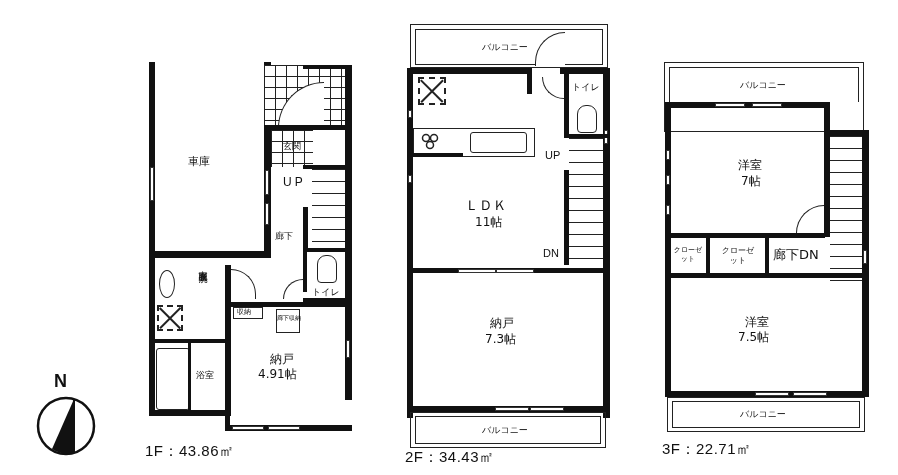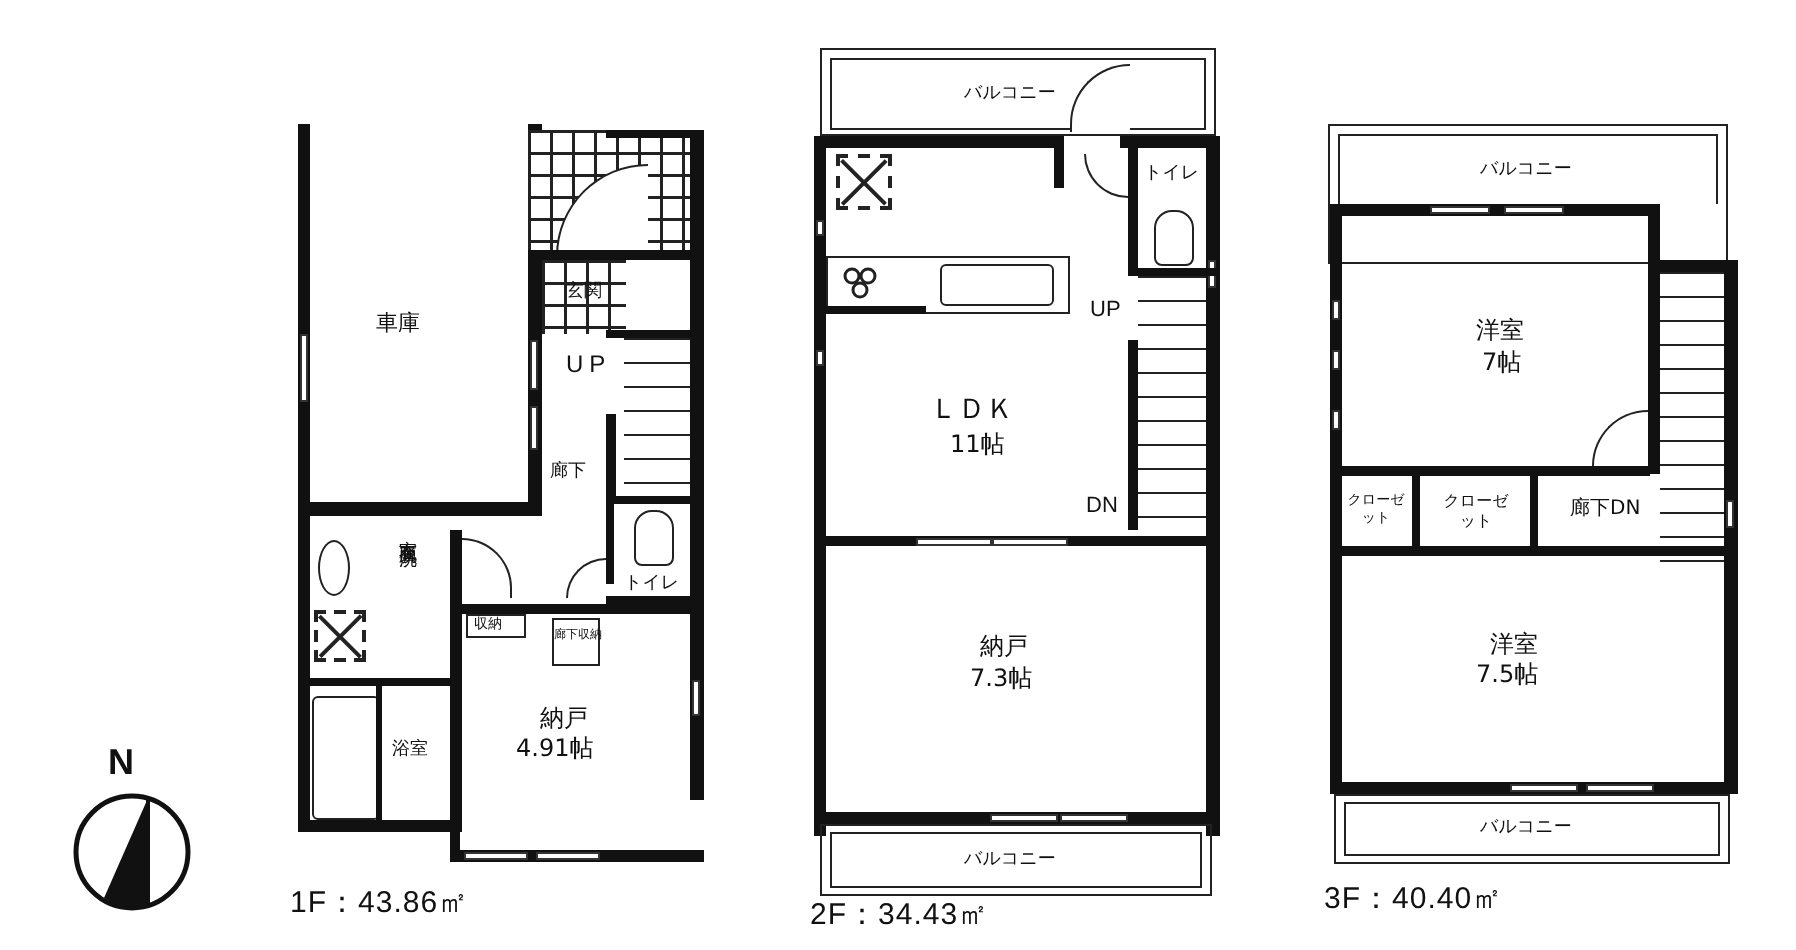--- a/index.html
+++ b/index.html
@@ -170,26 +170,26 @@
   <div class="lbl md" style="left:81px;top:114px;">7帖</div>
   <div class="door-arc" style="left:136px;top:145px;width:28px;height:28px;border-radius:28px 0 0 0;border-right:none;border-bottom:none;"></div>
 
   <div class="abs stairs" style="left:170px;top:76px;width:32px;height:145px;"></div>
 
   <div class="wall" style="left:5px;top:173px;width:160px;height:5px;"></div>
   <div class="abs" style="left:11px;top:178px;width:35px;height:35px;border-right:4px solid #111;"></div>
   <div class="lbl sm" style="left:11px;top:186px;font-size:7px;width:34px;white-space:normal;line-height:9px;">クローゼット</div>
   <div class="abs" style="left:50px;top:178px;width:55px;height:35px;border-right:4px solid #111;"></div>
   <div class="lbl sm" style="left:58px;top:186px;font-size:8px;width:40px;white-space:normal;line-height:10px;">クローゼット</div>
-  <div class="lbl sm" style="left:125px;top:190px;font-size:10px;">廊下DN</div>
+  <div class="lbl sm" style="left:113px;top:190px;font-size:13px;">廊下DN</div>
   <div class="wall" style="left:5px;top:213px;width:200px;height:5px;"></div>
 
   <div class="lbl md" style="left:85px;top:255px;">洋室</div>
   <div class="lbl md" style="left:78px;top:270px;">7.5帖</div>
   <div class="wall" style="left:5px;top:331px;width:204px;height:6px;"></div>
   <div class="win" style="left:95px;top:332px;width:34px;height:4px;"></div>
   <div class="win" style="left:133px;top:332px;width:34px;height:4px;"></div>
 
   <div class="thin" style="left:7px;top:337px;width:198px;height:35px;"></div>
   <div class="thin" style="left:12px;top:341px;width:188px;height:27px;border-width:1px;"></div>
   <div class="lbl sm" style="left:80px;top:349px;">バルコニー</div>
 </div>
-<div class="area" style="left:662px;top:440px;">3F：40.40㎡</div>
+<div class="area" style="left:662px;top:440px;">3F：22.71㎡</div>
 
 </body></html>

